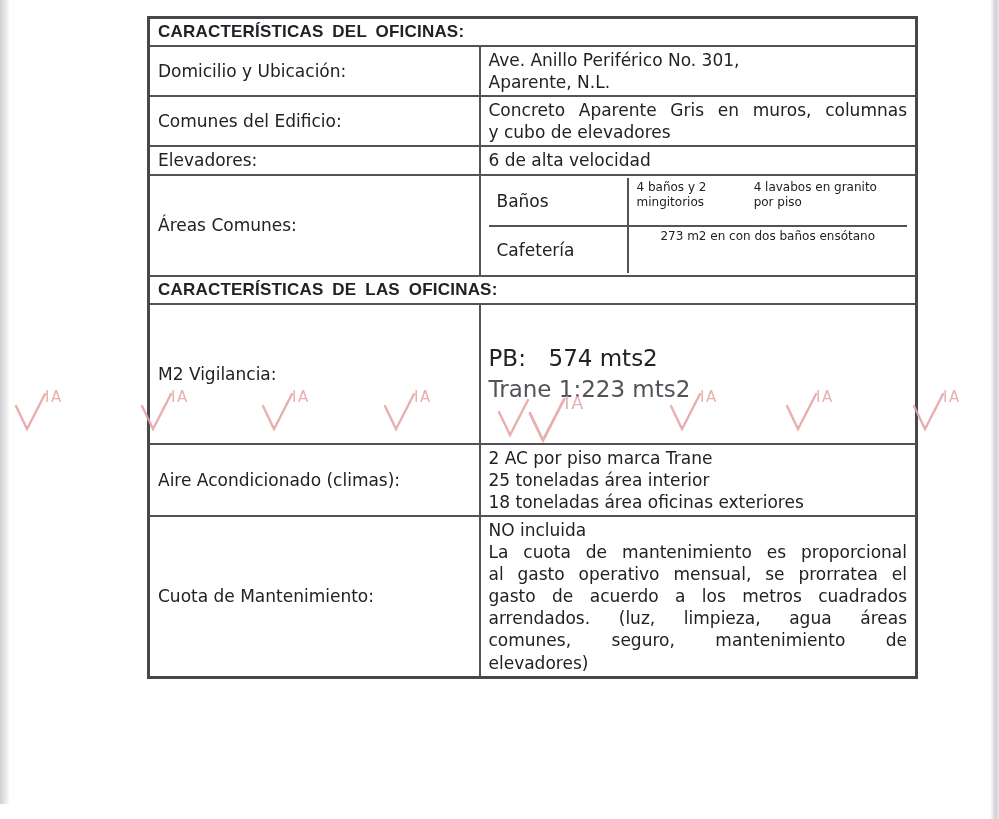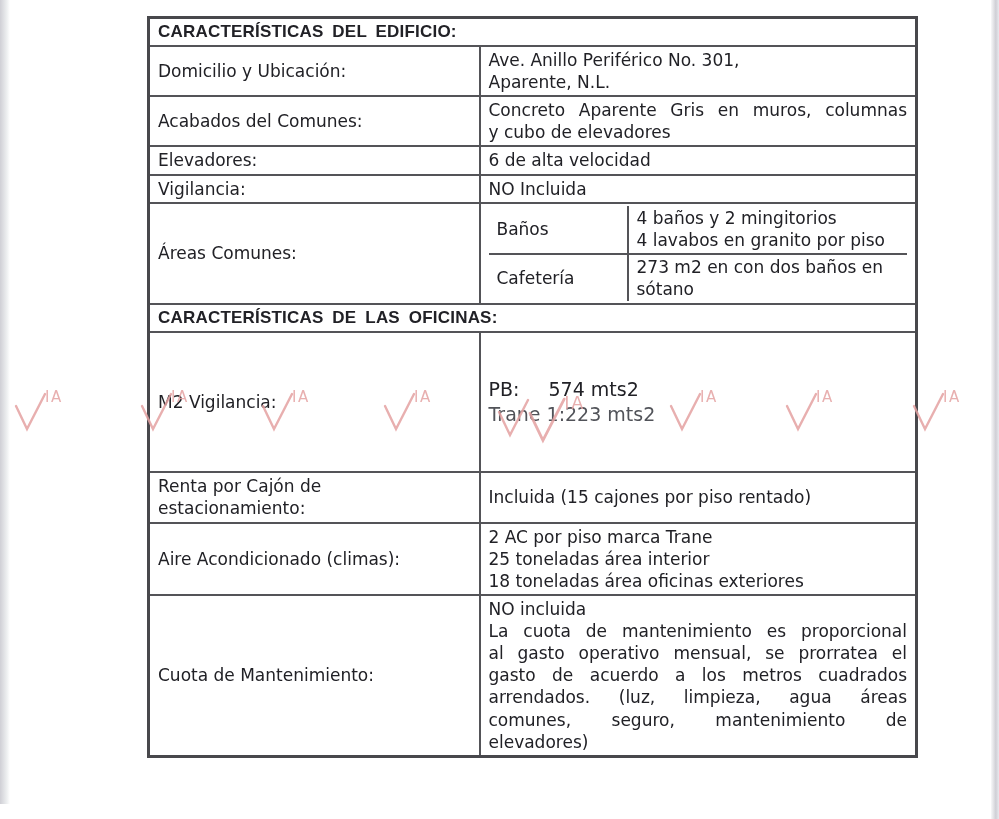--- a/index.html
+++ b/index.html
@@ -33,25 +33,25 @@
   td.val{}
   td.top{vertical-align:top;padding-top:5px}
   .jline{text-align:justify;text-align-last:justify}
 
   
   td.nest{padding:0;vertical-align:top}
   .subrow{display:flex;align-items:stretch}
   .subrow + .subrow{border-top:2px solid var(--border)}
   .subname{width:140px;flex:0 0 140px;border-right:2px solid var(--border);
     display:flex;align-items:center;padding:2px 8px;font-size:17px}
-  .sublines{flex:1;display:flex;flex-direction:column;justify-content:center;
-    padding:2px 8px;font-size:17px;line-height:1.3}
-
-  
-  .m2line{font-size:19px;line-height:1.32}
+  .sublines{flex:1;display:flex;flex-direction:row;justify-content:center;
+    padding:2px 8px;font-size:12px;line-height:1.3}
+
+  
+  .m2line{font-size:23px;line-height:1.32}
   .m2k{display:inline-block;min-width:60px}
   .dim{color:var(--text-dim)}
 
   
   .wm-layer{position:absolute;left:0;top:0;width:803px;height:819px;
     pointer-events:none;z-index:5}
   .wm{position:absolute;width:60px;height:44px;color:var(--watermark);opacity:.85}
   .wm svg{position:absolute;left:0;top:4px;overflow:visible}
   .wm-t{position:absolute;left:31px;top:0;font-size:15px;letter-spacing:1.5px;
     color:var(--watermark)}
@@ -67,49 +67,45 @@
   <div class="edge-right"></div>
 
   <table class="doc">
     <colgroup>
         <col style="width:331px">
         <col style="width:437px">
       </colgroup>
 
     <tbody>
         <tr style="height:26px">
-      <td class="hdr" colspan="2">CARACTERÍSTICAS DEL EDIFICIO:</td>
+      <td class="hdr" colspan="2">CARACTERÍSTICAS DEL OFICINAS:</td>
     </tr>
 
     <tr style="height:47px">
       <td class="lbl">Domicilio y Ubicación:</td>
       <td class="val">
         <div>Ave. Anillo Periférico No. 301,</div>
         <div>Aparente, N.L.</div>
       </td>
     </tr>
 
 
     <tr style="height:47px">
-      <td class="lbl">Acabados del Comunes:</td>
+      <td class="lbl">Comunes del Edificio:</td>
       <td class="val">
         <div class="jline">Concreto Aparente Gris en muros, columnas</div>
         <div>y cubo de elevadores</div>
       </td>
     </tr>
 
     <tr style="height:26px">
       <td class="lbl">Elevadores:</td>
       <td class="val">6 de alta velocidad</td>
     </tr>
 
-    <tr style="height:25px">
-      <td class="lbl">Vigilancia:</td>
-      <td class="val">NO Incluida</td>
-    </tr>
 
     <tr style="height:97px">
       <td class="lbl">Áreas Comunes:</td>
       <td class="nest">
         <div class="subrow" style="height:47px">
           <div class="subname">Baños</div>
           <div class="sublines">
             <div>4 baños y 2 mingitorios</div>
             <div>4 lavabos en granito por piso</div>
           </div>
@@ -133,25 +129,20 @@
       <td class="val top">
         <div class="m2line">
           <span class="m2k">PB:</span><span>574 mts2</span>
         </div>
         <div class="m2line dim">
           <span class="m2k">Trane 1:</span><span>223 mts2</span>
         </div>
       </td>
     </tr>
 
-    <tr style="height:51px">
-      <td class="lbl">Renta por Cajón de
-estacionamiento:</td>
-      <td class="val">Incluida (15 cajones por piso rentado)</td>
-    </tr>
 
     <tr style="height:70px">
       <td class="lbl">Aire Acondicionado (climas):</td>
       <td class="val">
         <div>2 AC por piso marca Trane</div>
         <div>25 toneladas área interior</div>
         <div>18 toneladas área oficinas exteriores</div>
       </td>
     </tr>
 

